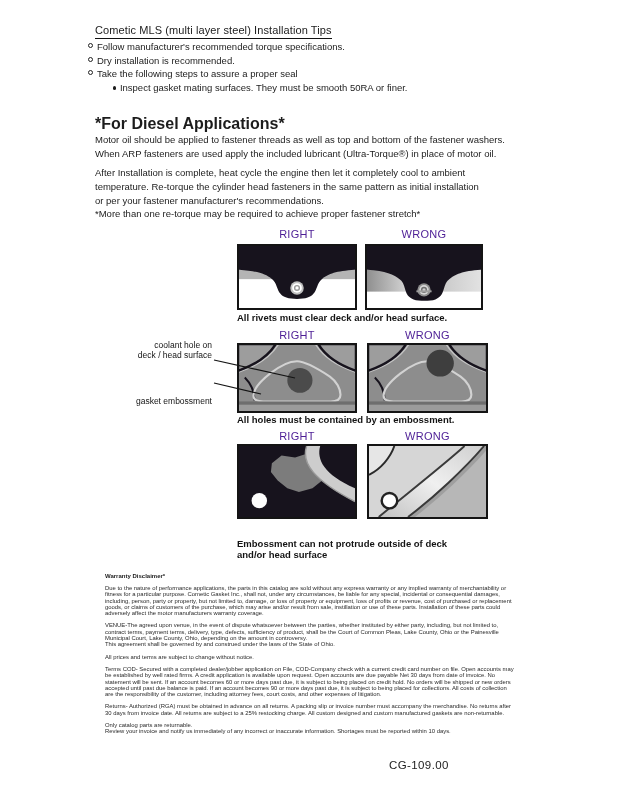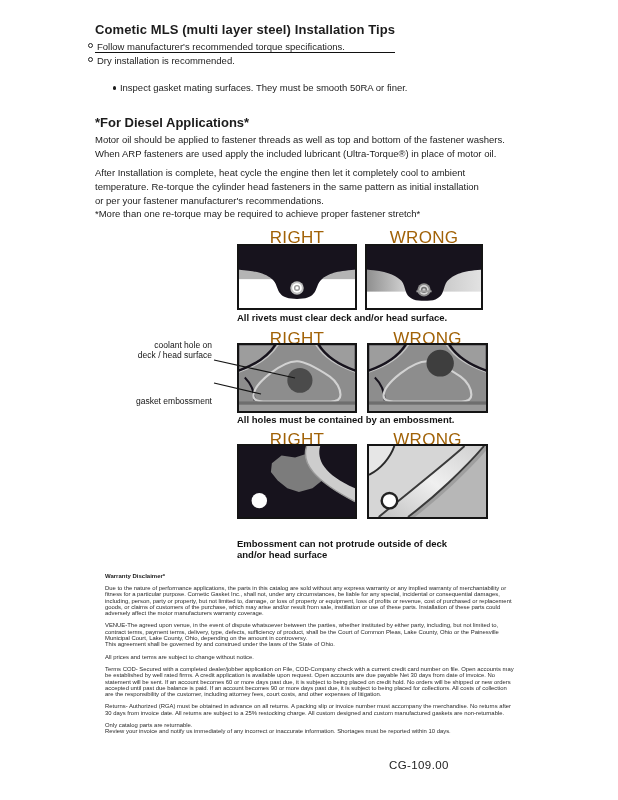--- a/index.html
+++ b/index.html
@@ -1,27 +1,27 @@
 <!DOCTYPE html>
 <html><head>
 <meta charset="utf-8">
 <style>
   html,body{margin:0;padding:0;background:#fff;}
   .page{position:relative;width:618px;height:800px;background:#ffffff;overflow:hidden;
         font-family:"Liberation Sans","DejaVu Sans",sans-serif;color:#1c1c1c;}
   .abs{position:absolute;}
-  .title{font-size:13px;font-weight:bold;border-bottom:1.6px solid #111;padding-bottom:15px;letter-spacing:.1px;}
+  .title{font-size:11px;font-weight:normal;border-bottom:1.6px solid #111;padding-bottom:2px;letter-spacing:.1px;}
   .body-line{font-size:9.5px;white-space:nowrap;}
   .o-marker{display:inline-block;width:3px;height:3px;border:1px solid #222;border-radius:50%;
             margin-right:4px;vertical-align:2px;}
   .d-marker{display:inline-block;width:3.4px;height:3.4px;background:#1c1c1c;border-radius:50%;
             margin-right:3.5px;vertical-align:1px;}
-  .sec-head{font-size:13px;font-weight:bold;}
+  .sec-head{font-size:16px;font-weight:bold;}
   .para{font-size:9.5px;line-height:13.8px;white-space:pre-line;}
-  .rw-label{font-size:17px;letter-spacing:.3px;text-align:center;color:#a16207;}
+  .rw-label{font-size:11px;letter-spacing:.3px;text-align:center;color:#4c1d95;}
   .panel{box-sizing:border-box;border:2px solid #141414;background:#fff;}
   .panel svg{display:block;width:100%;height:100%;}
   .caption{font-size:9.5px;font-weight:bold;line-height:11px;white-space:pre-line;color:#141414;}
   .ann{font-size:8.5px;line-height:10px;text-align:right;white-space:pre-line;color:#141414;}
   .warranty{width:432px;}
   .warranty h4{margin:0 0 6px 0;font-size:6px;}
   .warranty p{margin:0 0 6px 0;font-size:5.9px;line-height:6.3px;white-space:pre-line;color:#2a2a2a;}
   .footer-num{font-size:11.5px;letter-spacing:.4px;color:#1c1c1c;}
 </style>
 </head>
@@ -31,20 +31,23 @@
 
   <div class="abs" style="left:95px;top:20px;">
     <span class="title">Cometic MLS (multi layer steel) Installation Tips</span>
   </div>
 
   <div class="abs body-line" style="left:88px;top:41px;">
     <span class="o-marker"></span><span>Follow manufacturer's recommended torque specifications.</span>
   </div>
   <div class="abs body-line" style="left:88px;top:54.5px;">
     <span class="o-marker"></span><span>Dry installation is recommended.</span>
+  </div>
+  <div class="abs body-line" style="left:88px;top:68px;">
+    <span class="o-marker"></span><span>Take the following steps to assure a proper seal</span>
   </div>
   <div class="abs body-line" style="left:113px;top:81.5px;">
     <span class="d-marker"></span><span>Inspect gasket mating surfaces.  They must be smooth 50RA or finer.</span>
   </div>
 
   <div class="abs sec-head" style="left:95px;top:115px;">*For Diesel Applications*</div>
   <div class="abs para" style="left:95px;top:133px;">Motor oil should be applied to fastener threads as well as top and bottom of the fastener washers.
 When ARP fasteners are used apply the included lubricant (Ultra-Torque®) in place of motor oil.</div>
   <div class="abs para" style="left:95px;top:166px;">After Installation is complete, heat cycle the engine then let it completely cool to ambient
 temperature. Re-torque the cylinder head fasteners in the same pattern as initial installation

